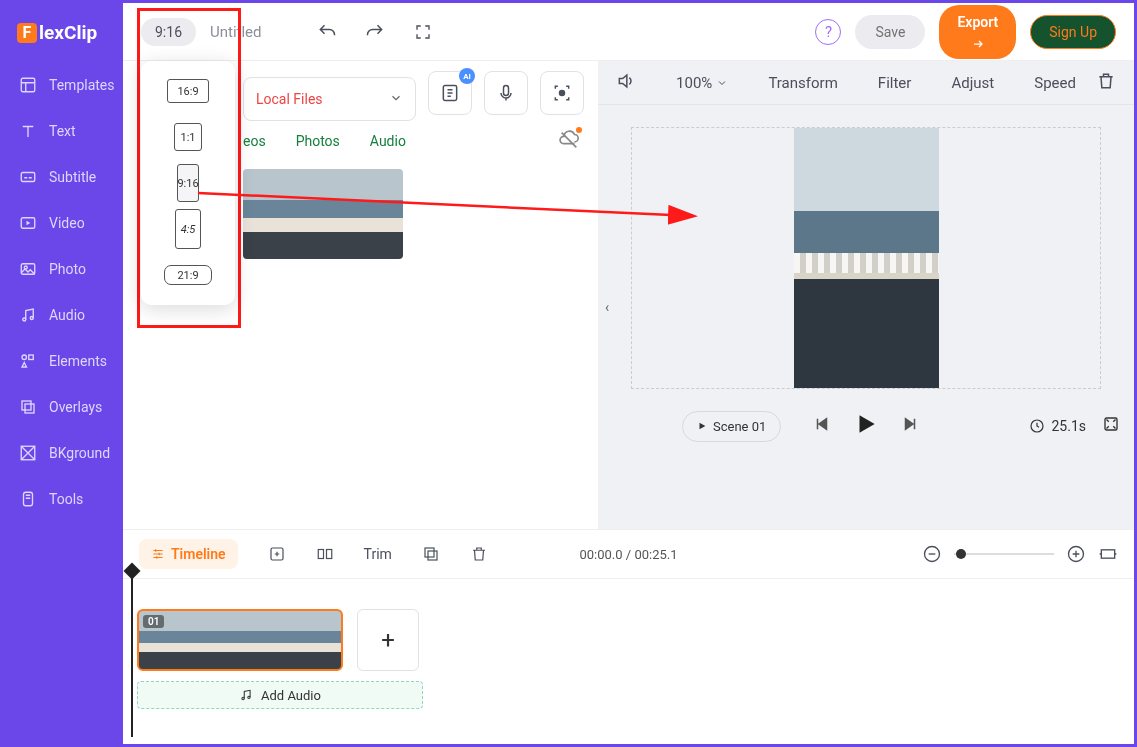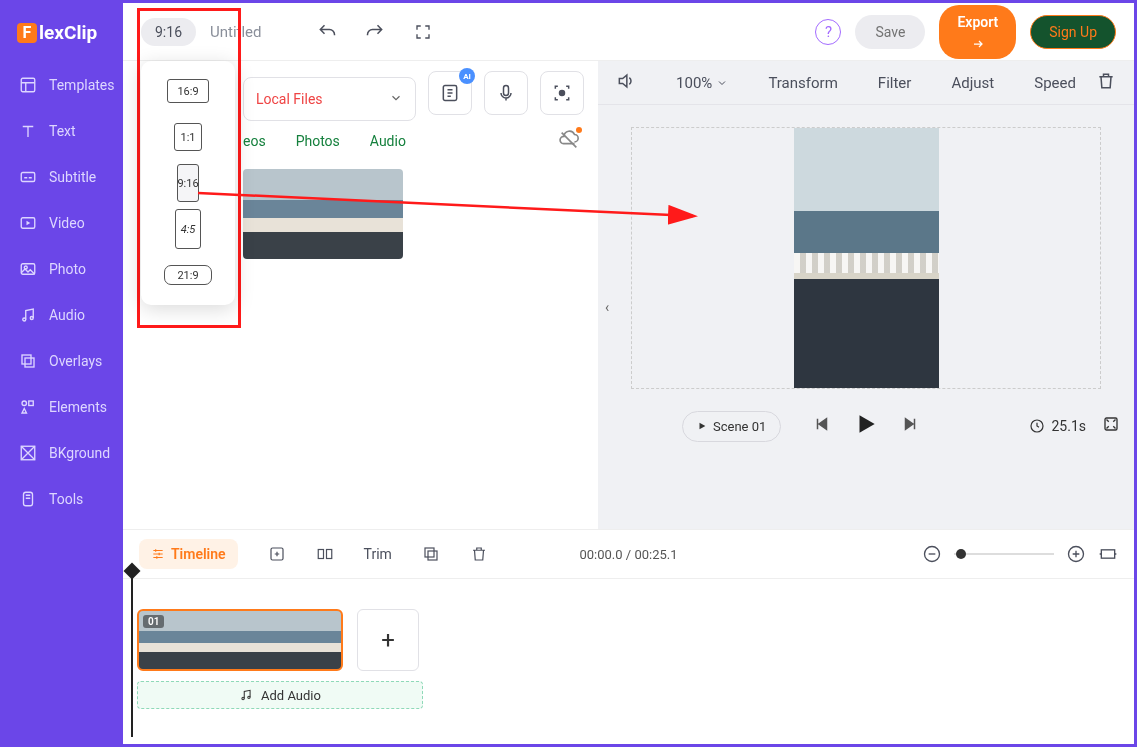--- a/index.html
+++ b/index.html
@@ -159,35 +159,35 @@
           <path d="M9 18V6l10-2v12"></path>
           <circle cx="7" cy="18" r="2"></circle>
           <circle cx="17" cy="16" r="2"></circle>
         </svg>
       </span>
       <span>Audio</span>
     </div>
   <div class="side-item">
       <span class="ico">
         <svg width="18" height="18" viewBox="0 0 24 24">
-          <rect x="4" y="4" width="12" height="12"></rect>
-          <rect x="8" y="8" width="12" height="12"></rect>
-        </svg>
-      </span>
-      <span>Overlays</span>
-    </div>
-  <div class="side-item">
-      <span class="ico">
-        <svg width="18" height="18" viewBox="0 0 24 24">
           <circle cx="7" cy="7" r="3"></circle>
           <rect x="13" y="4" width="6" height="6"></rect>
           <path d="M7 14l3 6H4z"></path>
         </svg>
       </span>
       <span>Elements</span>
+    </div>
+  <div class="side-item">
+      <span class="ico">
+        <svg width="18" height="18" viewBox="0 0 24 24">
+          <rect x="4" y="4" width="12" height="12"></rect>
+          <rect x="8" y="8" width="12" height="12"></rect>
+        </svg>
+      </span>
+      <span>Overlays</span>
     </div>
   <div class="side-item">
       <span class="ico">
         <svg width="18" height="18" viewBox="0 0 24 24">
           <rect x="3" y="3" width="18" height="18"></rect>
           <path d="M3 3l18 18M3 21L21 3"></path>
         </svg>
       </span>
       <span>BKground</span>
     </div>

